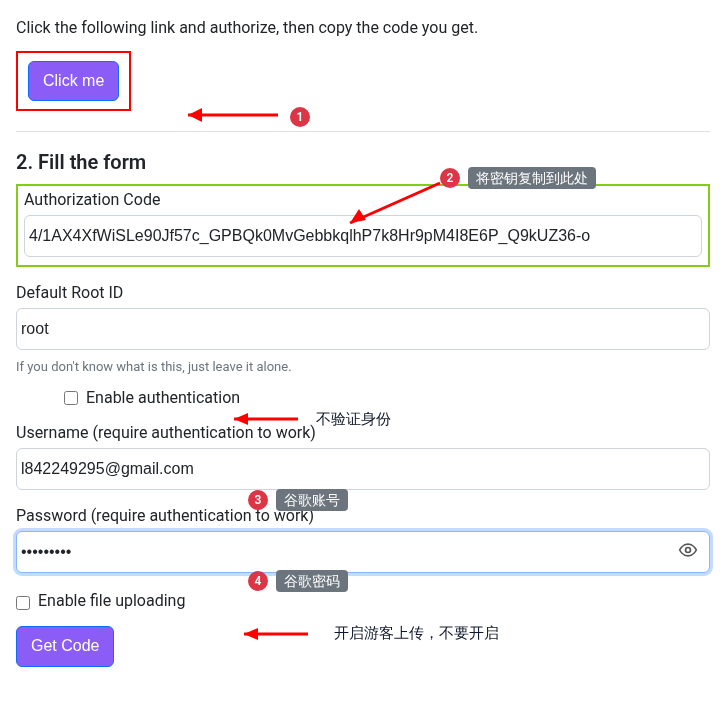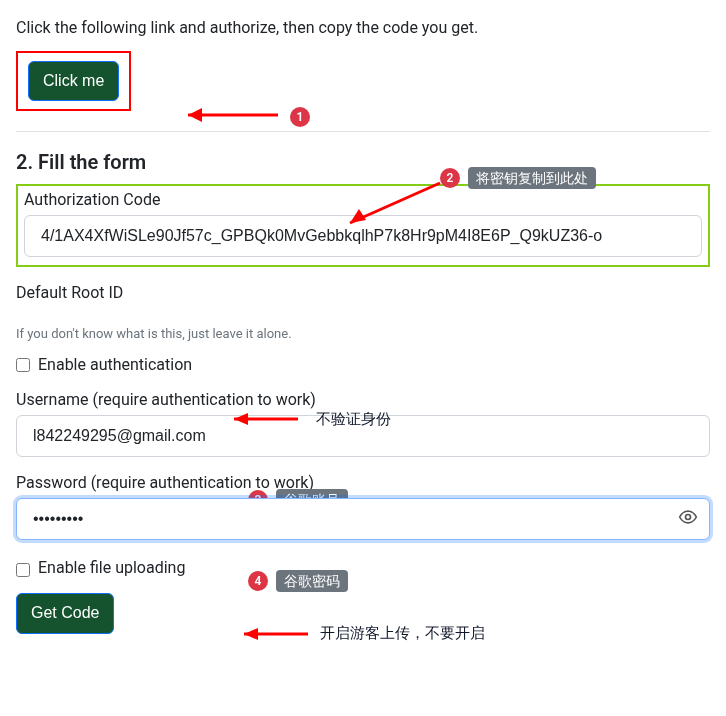--- a/index.html
+++ b/index.html
@@ -8,50 +8,50 @@
     background: #fff;
     color: #212529;
     width: 726px;
     padding: 0;
   }
   .page { width: 726px; position: relative; padding: 18px 16px 12px 16px; }
   h2 { font-size: 20px; font-weight: 600; margin-bottom: 10px; }
   p.desc { font-size: 16px; margin-bottom: 14px; color:#212529;}
   .btn-primary {
     display: inline-block;
-    background: #14532d;
+    background: #8b5cf6;
     color: #fff;
     border: 1px solid #0d6efd;
     border-radius: 6px;
     padding: 8px 14px;
     font-size: 16px;
     cursor: pointer;
     line-height: 1.4;
   }
   .red-box { border: 2px solid #ff0000; padding: 8px 10px; display: inline-block; margin-bottom: 0;}
   .red-box-block { border: 2px solid #84cc16; padding: 4px 6px 8px 6px; display: block; }
   hr.sep { border: none; border-top: 1px solid #dee2e6; margin: 20px 0 18px 0; }
   .form-label { font-size: 16px; margin-bottom: 6px; display:block; }
   .form-control {
     display:block;
     width: 100%;
-    padding: 8px 16px;
+    padding: 8px 4px;
     font-size: 16px;
     border: 1px solid #ced4da;
     border-radius: 6px;
     background: #fff;
     color: #212529;
     line-height: 1.5;
     outline: none;
   }
   .form-control.focus-ring {
     border-color: #86b7fe;
     box-shadow: 0 0 0 3px rgba(13,110,253,.25);
   }
-  .help-text { font-size: 13px; color: #6c757d; margin-top: 24px; }
+  .help-text { font-size: 13px; color: #6c757d; margin-top: 9px; }
   .check-row { display:flex; align-items:center; gap:8px; margin: 14px 0 12px 0;}
   .check-row input[type=checkbox]{ width:14px; height:14px; }
   .field-gap { margin-top: 16px; }
 
   
   .tag {
     display:inline-flex; align-items:center; position:absolute;
     font-size: 14px; line-height:1;
   }
   .tag .num {
@@ -117,25 +117,26 @@
 
   
   <div class="red-box-block" style="margin-top:8px;">
     <label class="form-label">Authorization Code</label>
     <input class="form-control" type="text" value="4/1AX4XfWiSLe90Jf57c_GPBQk0MvGebbkqlhP7k8Hr9pM4I8E6P_Q9kUZ36-o" style="">
   </div>
 
   
   <div class="field-gap">
     <label class="form-label">Default Root ID</label>
+    <input class="form-control" type="text" value="root" style="">
     <div class="help-text">If you don't know what is this, just leave it alone.</div>
   </div>
 
   
-  <div class="check-row" style="margin-top:14px;">
+  <div class="check-row" style="margin-top:14px;margin-left:48px;">
     <input type="checkbox" style="">
     <label>Enable authentication</label>
   </div>
 
   <svg class="arrow" style="left:220px; top:409px; width:80px; height:20px;">
     <line x1="78" y1="10" x2="14" y2="10"></line>
     <path d="M14 10 L28 4 L28 16 Z"></path>
   </svg>
   <span class="red-note" style="left:316px; top:410px;">不验证身份</span>
 
@@ -172,20 +173,20 @@
   
   <div class="check-row" style="margin-top:18px;align-items:flex-end;">
     <input type="checkbox" style="">
     <label>Enable file uploading</label>
   </div>
 
   <svg class="arrow" style="left:230px; top:624px; width:80px; height:20px;">
     <line x1="78" y1="10" x2="14" y2="10"></line>
     <path d="M14 10 L28 4 L28 16 Z"></path>
   </svg>
-  <span class="red-note" style="left:320px; top:624px;">开启游客上传，不要开启</span>
+  <span class="red-note" style="left:334px; top:624px;">开启游客上传，不要开启</span>
 
   
   <div class="field-gap">
     <button class="btn-primary">Get Code</button>
   </div>
 
 </div>
 
 </body></html>

